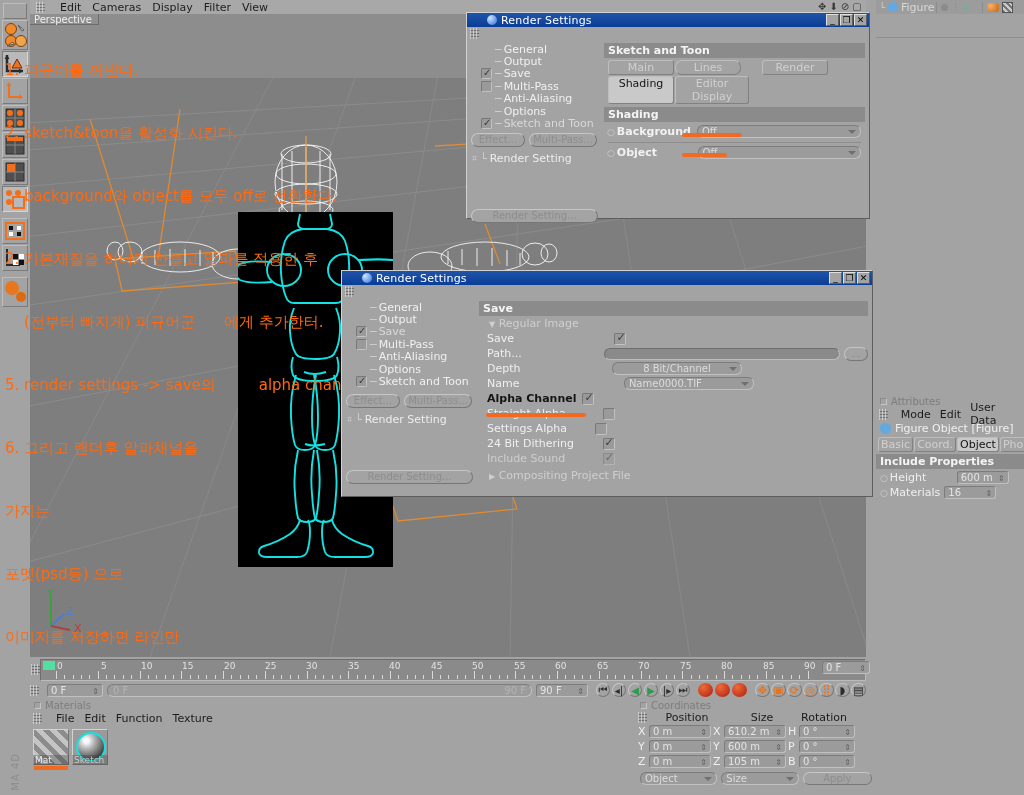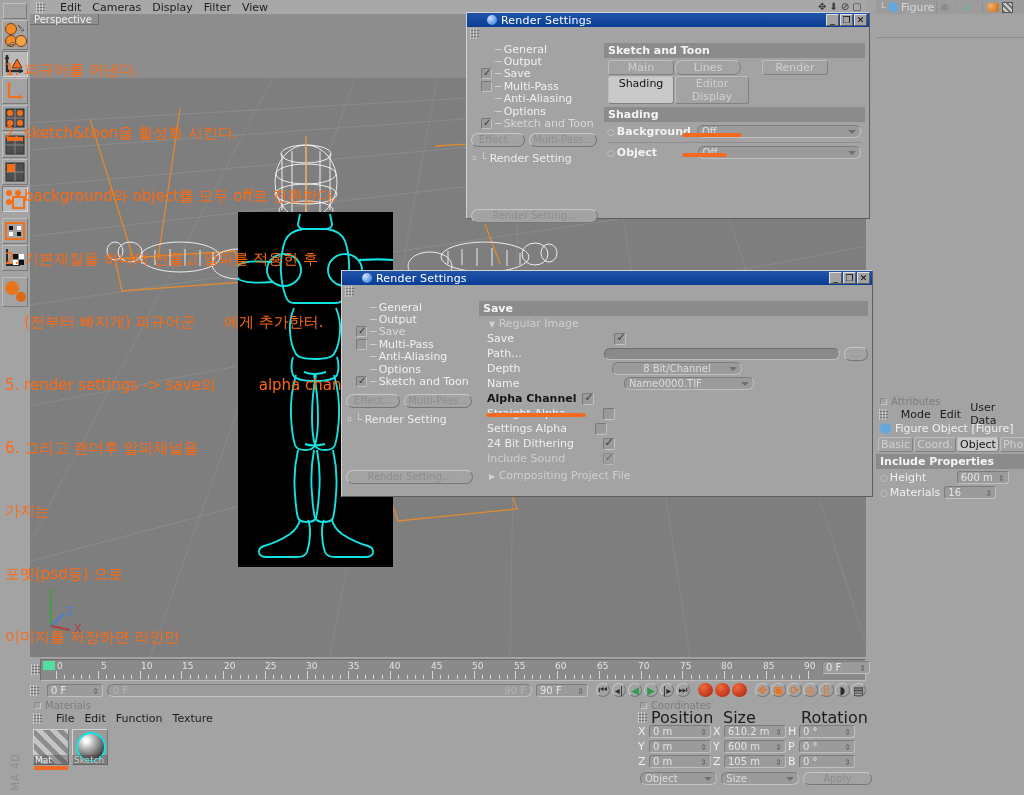--- a/index.html
+++ b/index.html
@@ -883,21 +883,21 @@
                     background:rgba(60,60,60,.3);padding-left:2px;">Sketch</div>
       </div>
     </div>
   </div>
 
   <div style="position:absolute;left:636px;top:700px;width:240px;height:95px;background:#a3a3a3;">
     <div class="panel-title">
       <span class="box"></span>
       <span>Coordinates</span>
     </div>
-    <div style="display:flex;align-items:center;height:13px;font-size:16px;color:#1c1c1c;padding-left:2px;">
+    <div style="display:flex;align-items:center;height:13px;font-size:11px;color:#1c1c1c;padding-left:2px;text-align:center;">
       <span class="grip"></span>
       <span style="width:72px;">Position</span>
       <span style="width:78px;">Size</span>
       <span>Rotation</span>
     </div>
 
     <div style="display:flex;align-items:center;gap:2px;padding:1px 2px;">
       <span style="width:9px;font-size:11px;color:#efefef;">X</span>
       <div class="numfield" style="width:62px;">
         <span>0 m</span>

